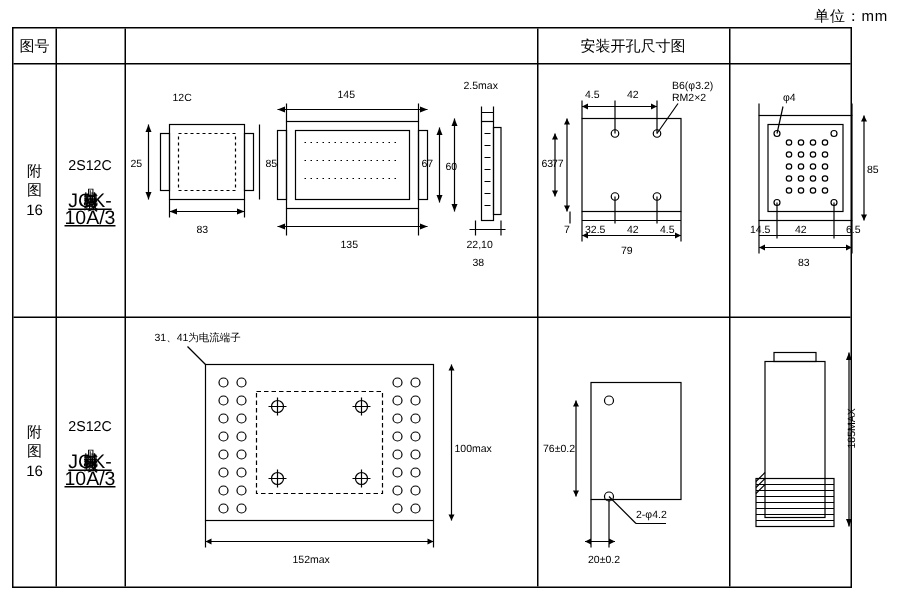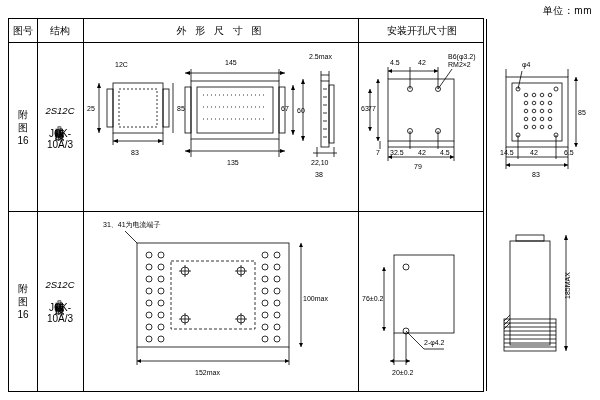--- a/index.html
+++ b/index.html
@@ -5,21 +5,21 @@
   html,body{margin:0;padding:0;}
   body{
     width:600px;height:400px;background:#ffffff;
     font-family:"Liberation Sans","DejaVu Sans",sans-serif;
     color:#000;overflow:hidden;position:relative;
   }
   .unit{
     position:absolute;right:8px;top:4px;font-size:10px;letter-spacing:.5px;
   }
   .sheet{
-    position:absolute;left:8px;top:18px;width:476px;height:374px;
+    position:absolute;left:8px;top:18px;width:560px;height:374px;
     border:1px solid #000;box-sizing:border-box;
   }
   
   .hdr{
     position:absolute;left:0;top:0;width:100%;height:24px;
     border-bottom:1px solid #000;box-sizing:border-box;
   }
   .hcell{
     position:absolute;top:0;height:100%;
     display:flex;align-items:center;justify-content:center;
@@ -38,41 +38,39 @@
   .rowlabel{
     position:absolute;width:28px;left:0;
     display:flex;align-items:center;justify-content:center;
     font-size:10px;text-align:center;line-height:13px;
   }
   .struct{
     position:absolute;left:28px;width:46px;
     font-size:9px;text-align:center;line-height:11px;
     display:flex;flex-direction:column;align-items:center;justify-content:center;
   }
-  .struct .code{font-size:9.5px;margin-bottom:2px;font-style:italic;}
+  .struct .code{font-size:9.5px;margin-bottom:2px;}
   .struct .vert{
     writing-mode:vertical-rl;text-orientation:upright;
     letter-spacing:1px;font-size:9.5px;line-height:13px;
   }
-  .struct .sub{font-size:10px;margin-top:3px;}
+  .struct .sub{font-size:13px;margin-top:3px;text-decoration:underline;}
   svg{display:block;}
   .dwg{position:absolute;}
   text{font-family:"Liberation Sans","DejaVu Sans",sans-serif;}
 </style>
 </head>
 <body>
 
 <div class="unit">单位：mm</div>
 
 <div class="sheet">
 
   <div class="hdr">
     <div class="hcell c0">图号</div>
-    <div class="hcell c1">结构</div>
-    <div class="hcell c2" style="letter-spacing:3px;">外 形 尺 寸 图</div>
     <div class="hcell c3">安装开孔尺寸图</div>
   </div>
 
   <div class="vline" style="left:28px;height:372px;"></div>
   <div class="vline" style="left:74px;height:372px;"></div>
   <div class="vline" style="left:349px;height:372px;"></div>
   <div class="vline" style="left:477px;height:372px;"></div>
 
   <div class="hline" style="top:192px;"></div>
 

